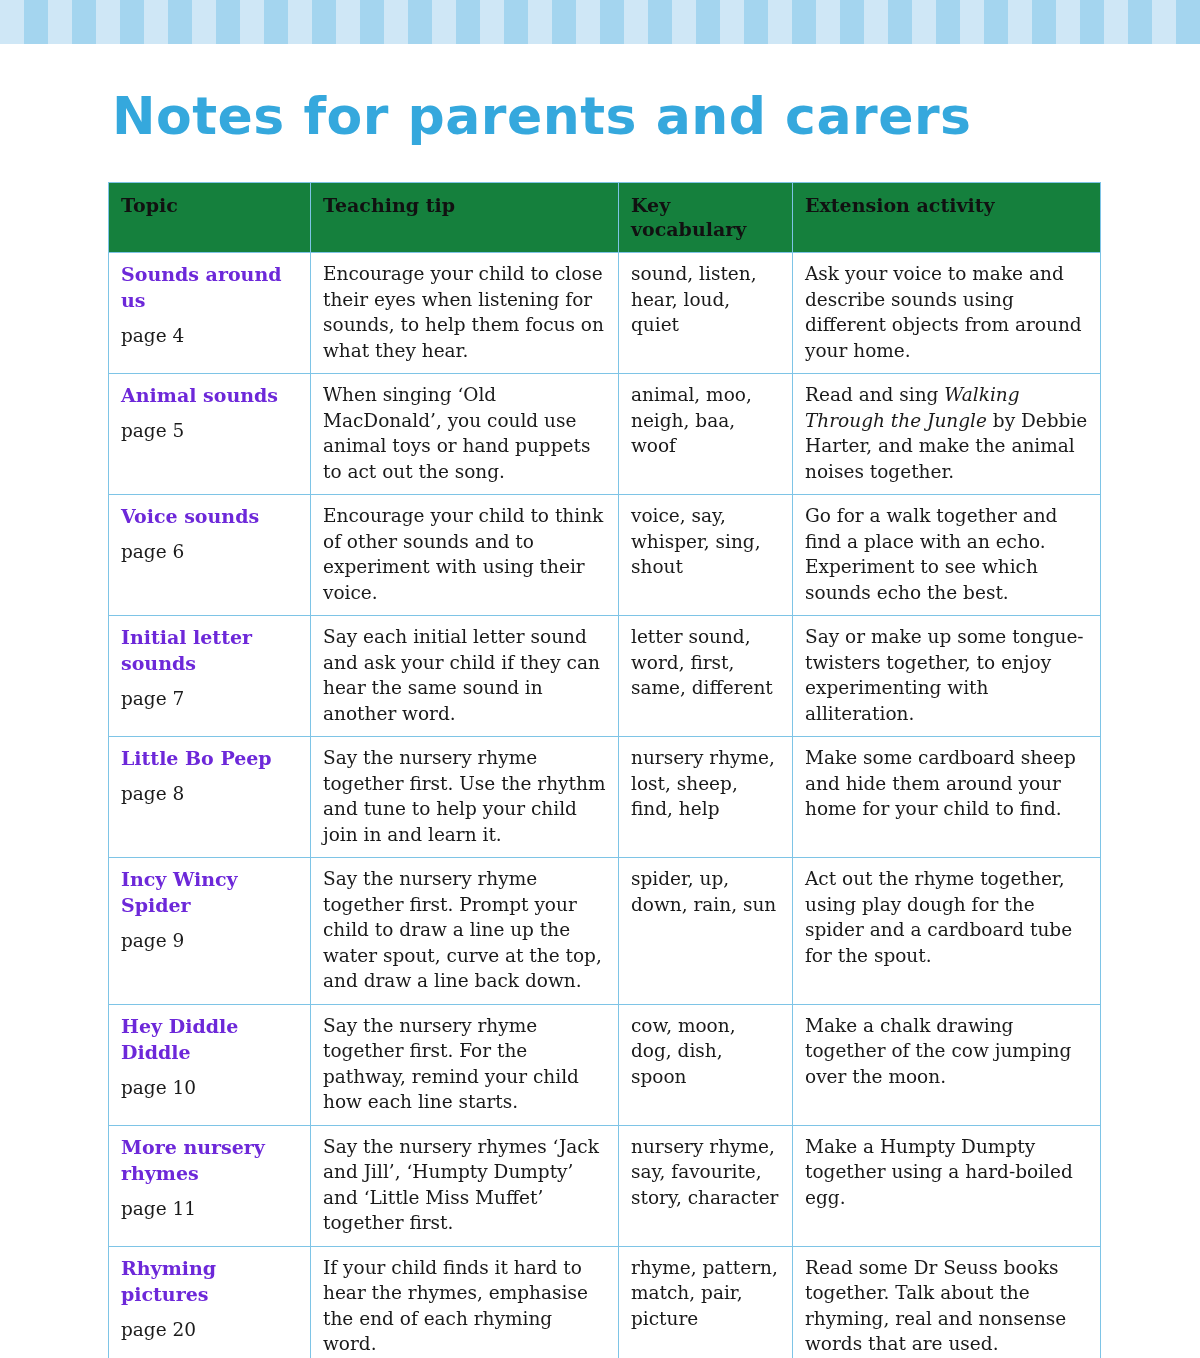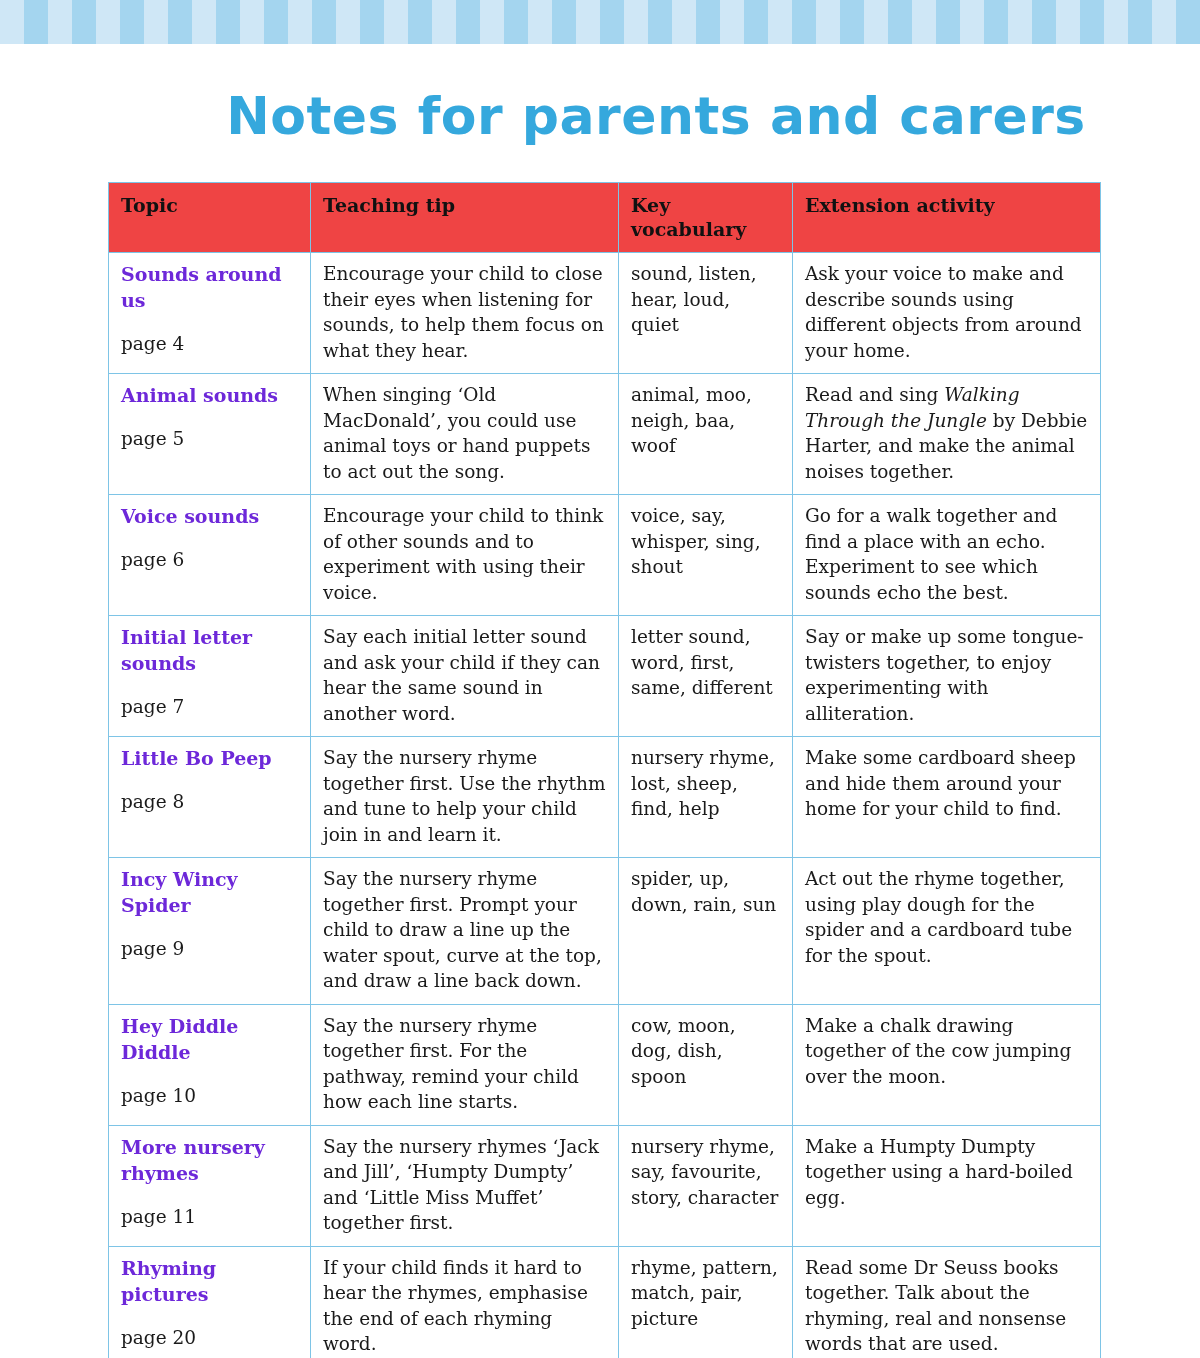--- a/index.html
+++ b/index.html
@@ -32,21 +32,20 @@
   }
   .page-title {
     font-family: "DejaVu Sans", "Liberation Sans", sans-serif;
     font-weight: bold;
     font-size: 52px;
     line-height: 56px;
     letter-spacing: 0.5px;
     color: #35a8dd;
     margin: 0;
     white-space: nowrap;
-    text-align: center;
   }
 
   
   .table-wrap {
     margin: 38px 0 0 108px;
     width: 992px;
   }
   table.notes {
     border-collapse: collapse;
     width: 992px;
@@ -61,21 +60,21 @@
   table.notes th,
   table.notes td {
     border: 1px solid #7ec4e6;
     vertical-align: top;
     padding: 8px 11px 10px 12px;
     font-size: 18.5px;
     line-height: 25.5px;
     color: #1a1a1a;
   }
   table.notes thead th {
-    background: #ef4444;
+    background: #15803d;
     font-weight: bold;
     font-size: 19px;
     line-height: 24px;
     padding-top: 10px;
     padding-bottom: 11px;
     text-align: left;
     color: #111111;
   }
 
   .topic-name {
@@ -84,21 +83,21 @@
     font-weight: bold;
     font-size: 19px;
     line-height: 26px;
   }
   .topic-page {
     display: block;
     color: #1a1a1a;
     font-weight: normal;
     font-size: 18.5px;
     line-height: 27px;
-    margin-top: 17px;
+    margin-top: 9px;
   }
   .em { font-style: italic; text-align: right; }
 </style>
 </head>
 <body>
 
 <div class="banner"></div>
 
 <div class="title-wrap">
   <h1 class="page-title">Notes for parents and carers</h1>

